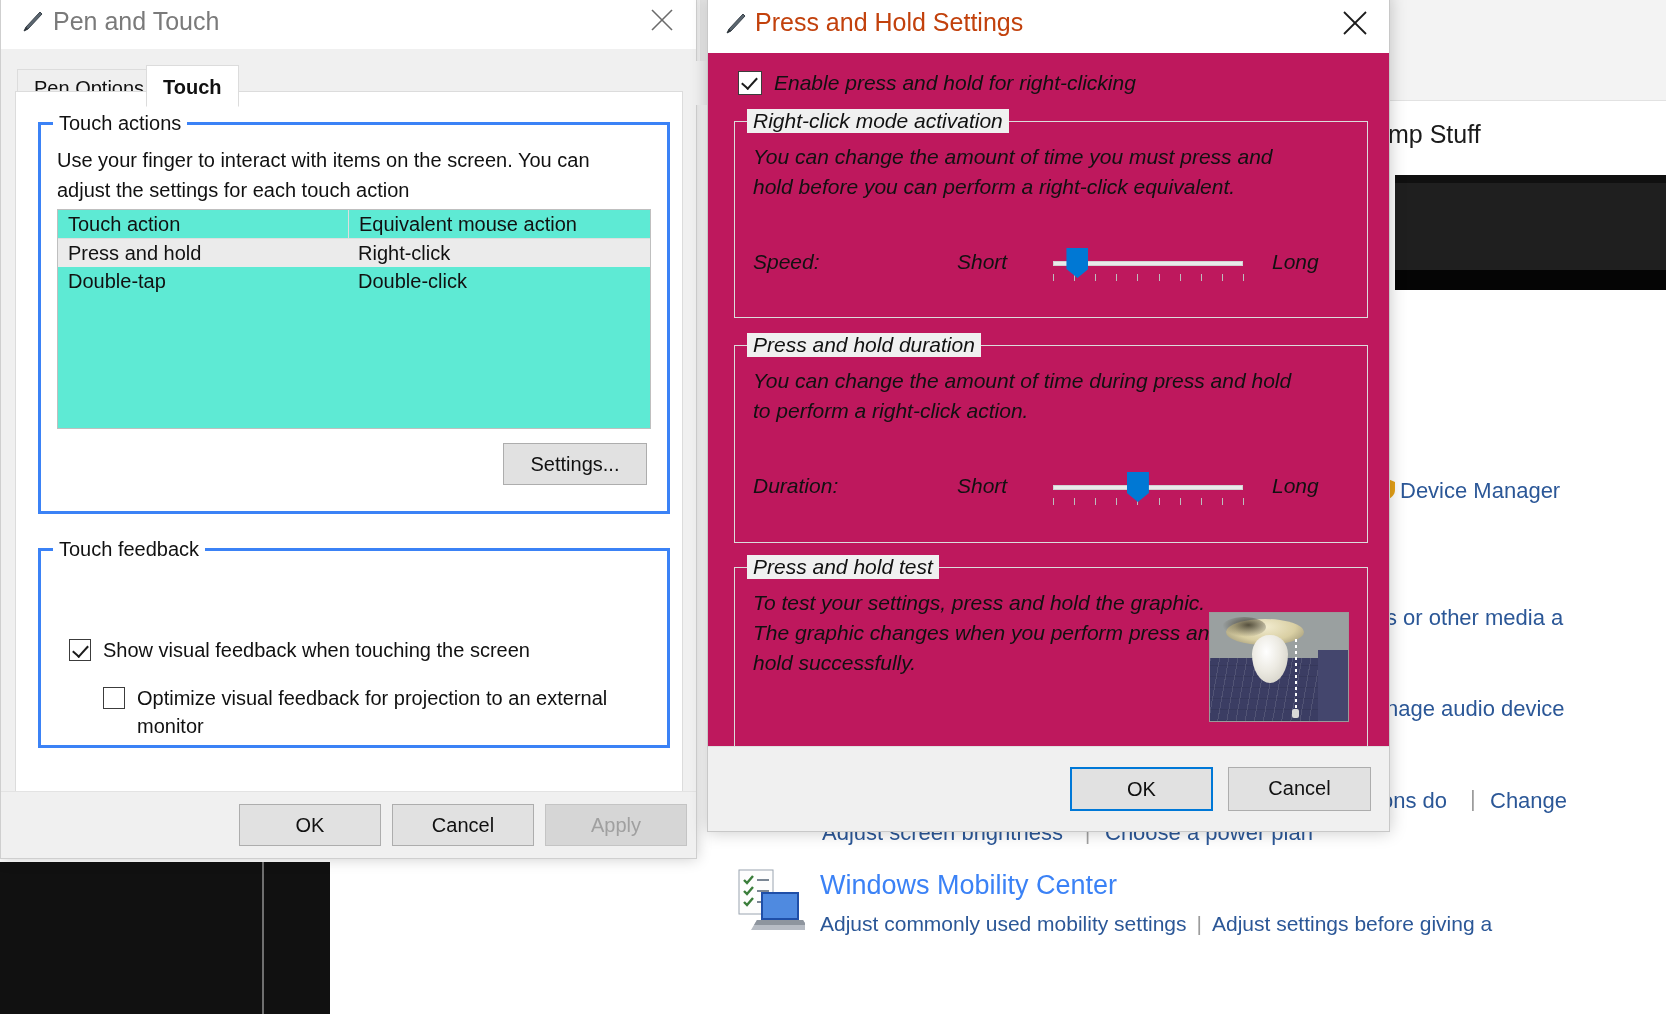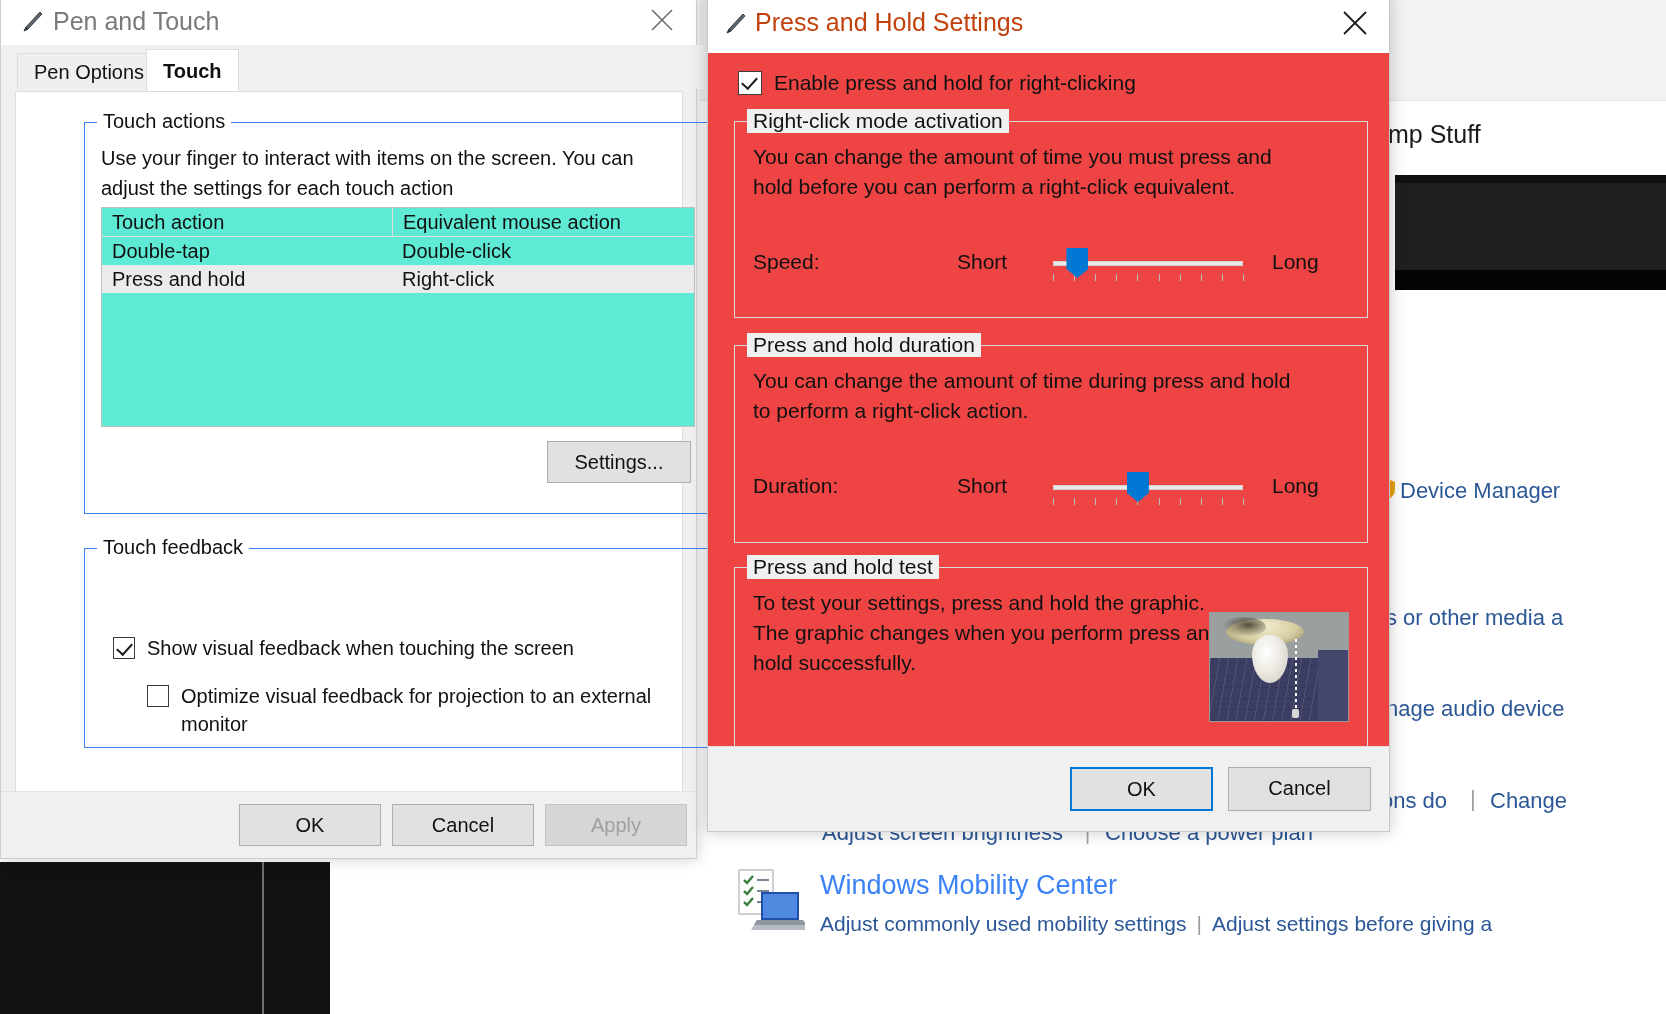--- a/index.html
+++ b/index.html
@@ -71,35 +71,35 @@
   }
   .dlg-title-txt{
     position:absolute;left:52px;top:14px;font-size:25px;color:#7a7a7a;white-space:nowrap;
   }
   .pen-glyph{position:absolute;left:18px;top:16px;width:26px;height:26px;}
   .dlg-close{
     position:absolute;right:8px;top:8px;width:52px;height:40px;cursor:pointer;
   }
   .dlg-close svg{position:absolute;left:15px;top:8px;}
   .tabstrip{
-    position:absolute;left:0;top:52px;width:697px;height:44px;background:#f0f0f0;padding-left:24px;
+    position:absolute;left:0;top:68px;width:697px;height:44px;background:#f0f0f0;padding-left:24px;
   }
   .tab{
     position:absolute;top:8px;height:36px;line-height:36px;padding:0 16px;
     font-size:20px;color:#111;cursor:pointer;box-sizing:border-box;
   }
   .tab.inactive{left:16px;background:#efefef;border:1px solid #dcdcdc;border-bottom:none;color:#111;}
   .tab.active{left:145px;background:#ffffff;border:1px solid #dcdcdc;border-bottom:1px solid #fff;
     font-weight:600;top:4px;height:42px;line-height:42px;z-index:3;}
   .pen-body{
     position:absolute;left:14px;top:98px;width:668px;height:702px;
     background:#ffffff;border:1px solid #dcdcdc;box-sizing:border-box;
   }
   
-  .group{position:absolute;border:1px solid #3b82f6;box-sizing:border-box;margin-left:46px;}
+  .group{position:absolute;border:3px solid #3b82f6;box-sizing:border-box;}
   .group > .legend{
     position:absolute;top:-13px;left:12px;background:#ffffff;padding:0 6px;
     font-size:20px;color:#111;white-space:nowrap;
   }
   .g-touch-actions{left:22px;top:30px;width:632px;height:392px;}
   .ta-desc{position:absolute;left:16px;top:20px;font-size:20px;color:#111;line-height:30px;width:570px;}
   .ta-list{
     position:absolute;left:16px;top:84px;width:594px;height:220px;
     border:1px solid #bfbfbf;background:#5eead4;box-sizing:border-box;
   }
@@ -142,21 +142,21 @@
   #phDialog{
     position:absolute;left:707px;top:-6px;width:683px;height:838px;
     background:#f0f0f0;border:1px solid #c8c8c8;box-sizing:border-box;
     box-shadow:0 0 16px rgba(0,0,0,.22);
   }
   .ph-title-bar{position:relative;height:58px;background:#ffffff;}
   .ph-title-txt{position:absolute;left:47px;top:13px;font-size:25px;color:#c2410c;white-space:nowrap;}
   .ph-pen{position:absolute;left:14px;top:16px;width:26px;height:26px;}
   .ph-close{position:absolute;right:6px;top:6px;width:56px;height:44px;cursor:pointer;}
   .ph-close svg{position:absolute;left:16px;top:10px;}
-  .ph-body{position:absolute;left:0;top:58px;width:681px;height:778px;background:#ef4444;}
+  .ph-body{position:absolute;left:0;top:58px;width:681px;height:778px;background:#be185d;font-style:italic;}
   .ph-enable{position:absolute;left:30px;top:18px;}
   .ph-enable .box{width:24px;height:24px;}
   .ph-enable .lbl{font-size:21px;left:36px;top:-2px;}
   .g-ph{position:absolute;border:1px solid #dcdcdc;box-sizing:border-box;}
   .g-ph > .legend{
     position:absolute;top:-13px;left:12px;background:#f0f0f0;padding:0 6px;
     font-size:21px;color:#111;white-space:nowrap;
   }
   .g-activation{left:26px;top:68px;width:634px;height:197px;}
   .g-duration{left:26px;top:292px;width:634px;height:198px;}
@@ -300,27 +300,27 @@
 
     <div class="group g-touch-actions">
       <span class="legend">Touch actions</span>
       <div class="ta-desc">Use your finger to interact with items on the screen. You can adjust the settings for each touch action</div>
 
       <div class="ta-list">
         <div class="ta-row header">
           <span class="ta-c1">Touch action</span>
           <span class="ta-c2">Equivalent mouse action</span>
         </div>
+        <div class="ta-row selected">
+          <span class="ta-c1">Press and hold</span>
+          <span class="ta-c2">Right-click</span>
+        </div>
         <div class="ta-row">
           <span class="ta-c1">Double-tap</span>
           <span class="ta-c2">Double-click</span>
-        </div>
-        <div class="ta-row selected">
-          <span class="ta-c1">Press and hold</span>
-          <span class="ta-c2">Right-click</span>
         </div>
       </div>
 
       <div class="btn btn-settings">Settings...</div>
     </div>
 
     <div class="group g-touch-feedback">
       <span class="legend">Touch feedback</span>
 
       <div class="chk" style="left:28px;top:88px;">

